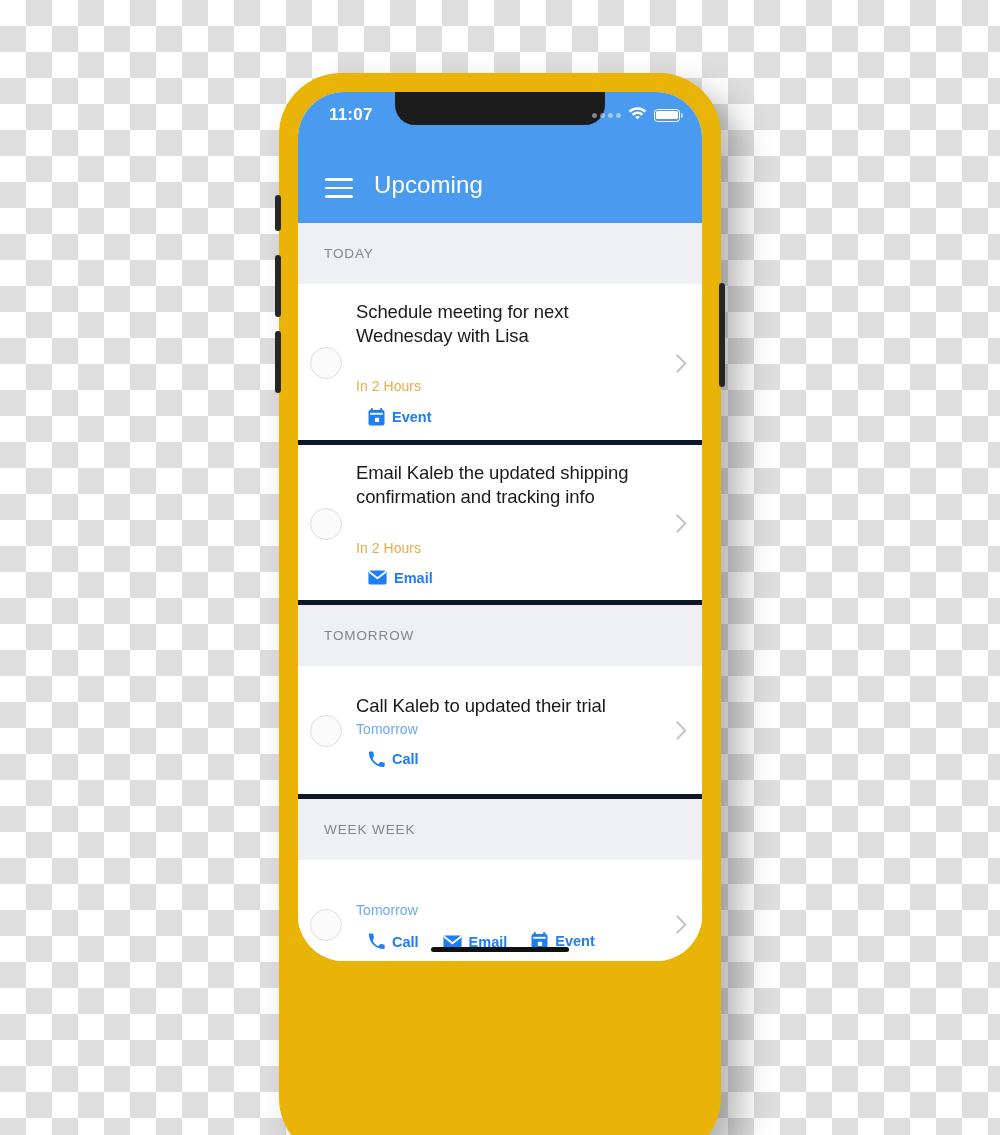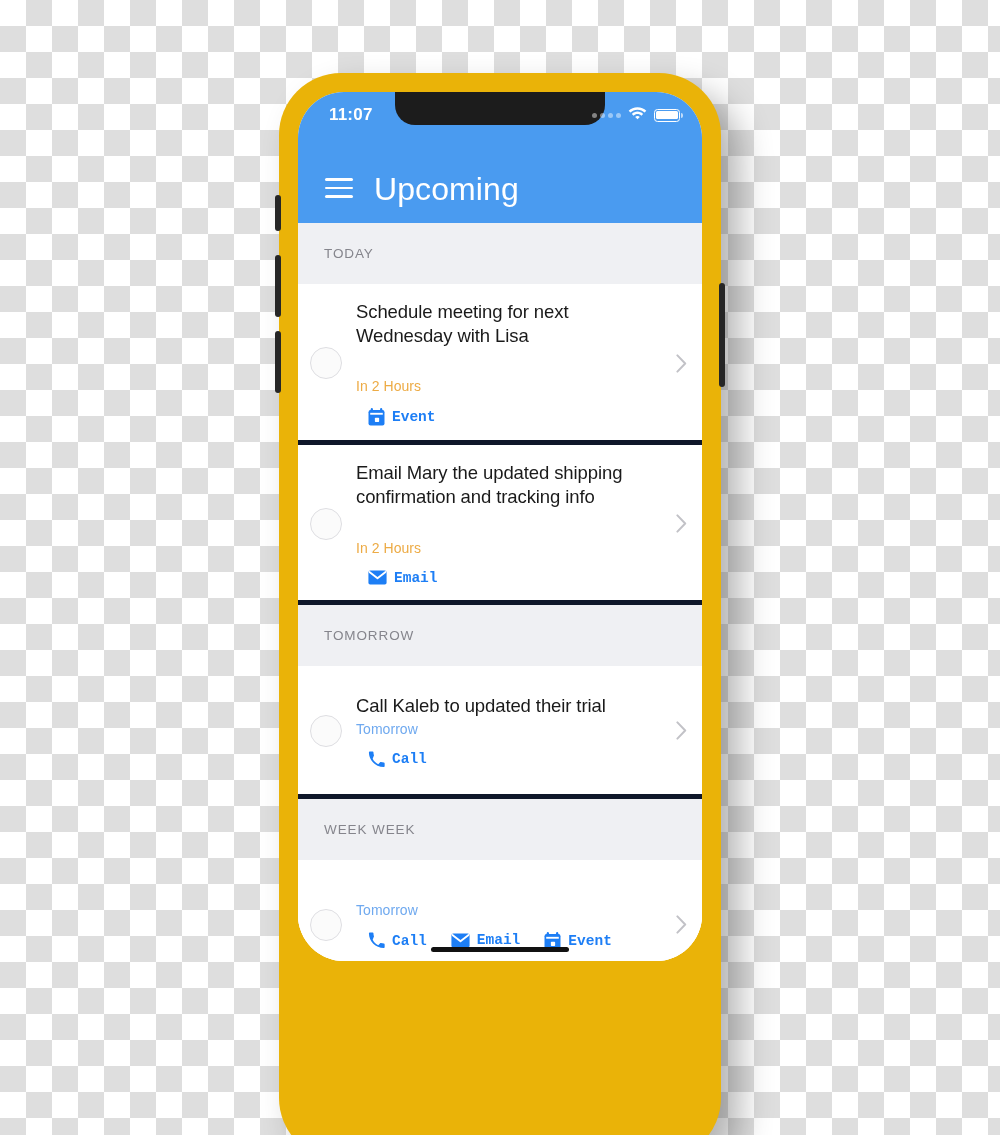--- a/index.html
+++ b/index.html
@@ -138,21 +138,21 @@
     border-radius: 2px;
     margin-bottom: 6px;
   }
   #menu-button i:last-child { margin-bottom: 0; }
 
   #app-title {
     position: absolute;
     left: 76px;
     top: 79px;
     color: #ffffff;
-    font-size: 32px;
+    font-size: 24px;
     font-weight: normal;
     letter-spacing: 0.1px;
   }
 
   
   #task-list {
     height: 738px;
     overflow: hidden;
     background: #ffffff;
   }
@@ -202,25 +202,24 @@
   .task-due {
     font-size: 14px;
     margin-top: 3px;
     letter-spacing: 0.05px;
   }
   .task-due.soon  { color: #edab45; margin-top: 31px; }
   .task-due.later { color: #6fa9ef; }
 
   .task-actions {
     display: flex;
-    align-items: flex-start;
+    align-items: flex-end;
     margin-top: 14px;
     gap: 24px;
     padding-left: 12px;
-    font-family: Liberation Mono, monospace;
   }
 
   .action-chip {
     display: flex;
     align-items: center;
     gap: 7px;
     color: #1d7ef5;
     font-size: 14.5px;
     font-weight: bold;
     cursor: pointer;
@@ -317,21 +316,21 @@
           </div>
           <div class="chevron">
             <svg width="11" height="19" viewBox="0 0 11 19">
               <path d="M1.4 1.4 9.2 9.5 1.4 17.6" fill="none" stroke="#c2c2c7" stroke-width="2" stroke-linecap="round" stroke-linejoin="round"></path>
             </svg>
           </div>
         </div>
         <div class="task-row">
           <div class="task-checkbox"></div>
           <div class="task-body">
-            <div class="task-title">Email Mary the updated shipping confirmation and tracking info</div>
+            <div class="task-title">Email Kaleb the updated shipping confirmation and tracking info</div>
             <div class="task-due soon">In 2 Hours</div>
             <div class="task-actions">
               <div class="action-chip">
                 <span>
                   <svg width="19" height="15" viewBox="0 0 24 19">
                     <rect x="0.5" y="0.5" width="23" height="18" rx="2.2" fill="#1d7ef5"></rect>
                     <path d="M1.8 2.4 12 10.4 22.2 2.4" fill="none" stroke="#ffffff" stroke-width="2.4" stroke-linejoin="round" stroke-linecap="round"></path>
                   </svg>
                 </span>
                 <span>Email</span>

